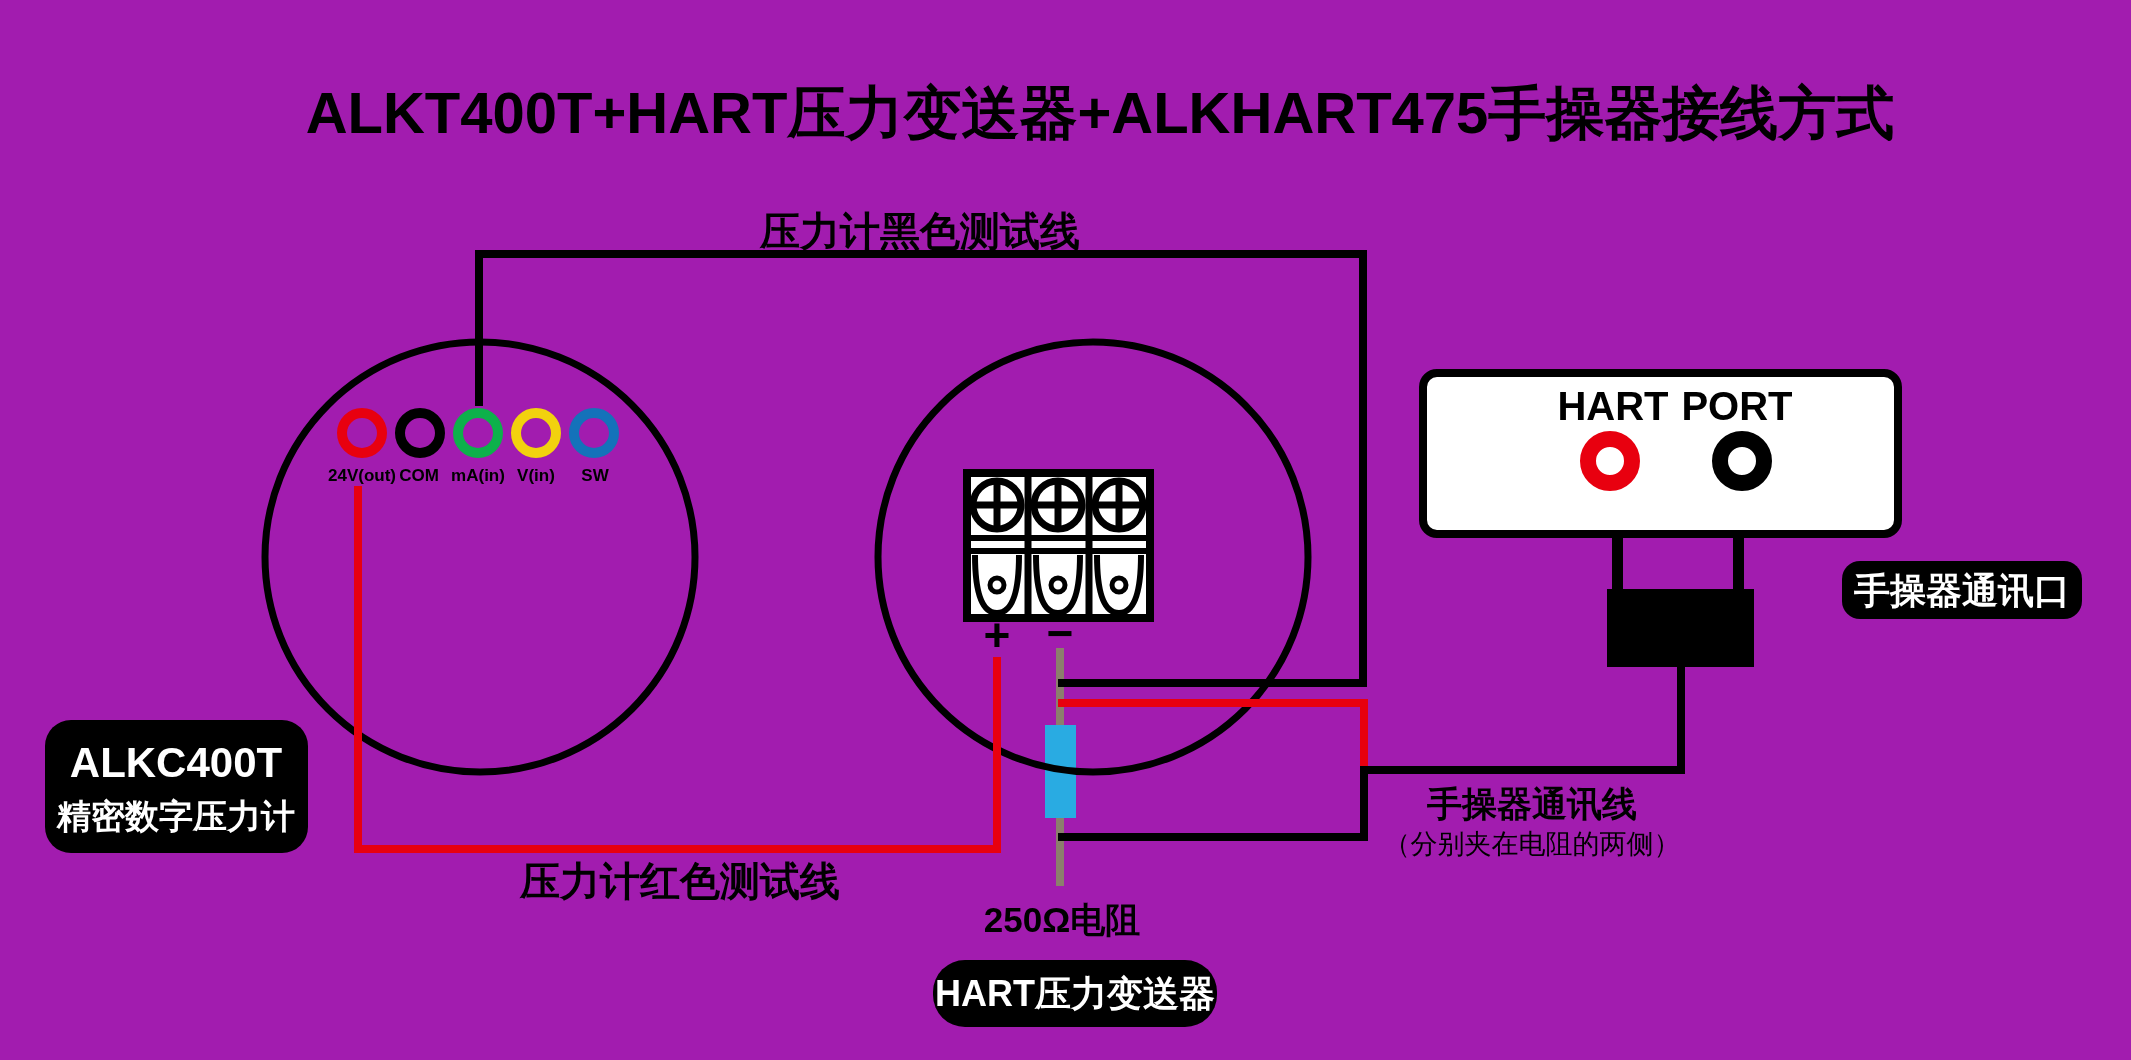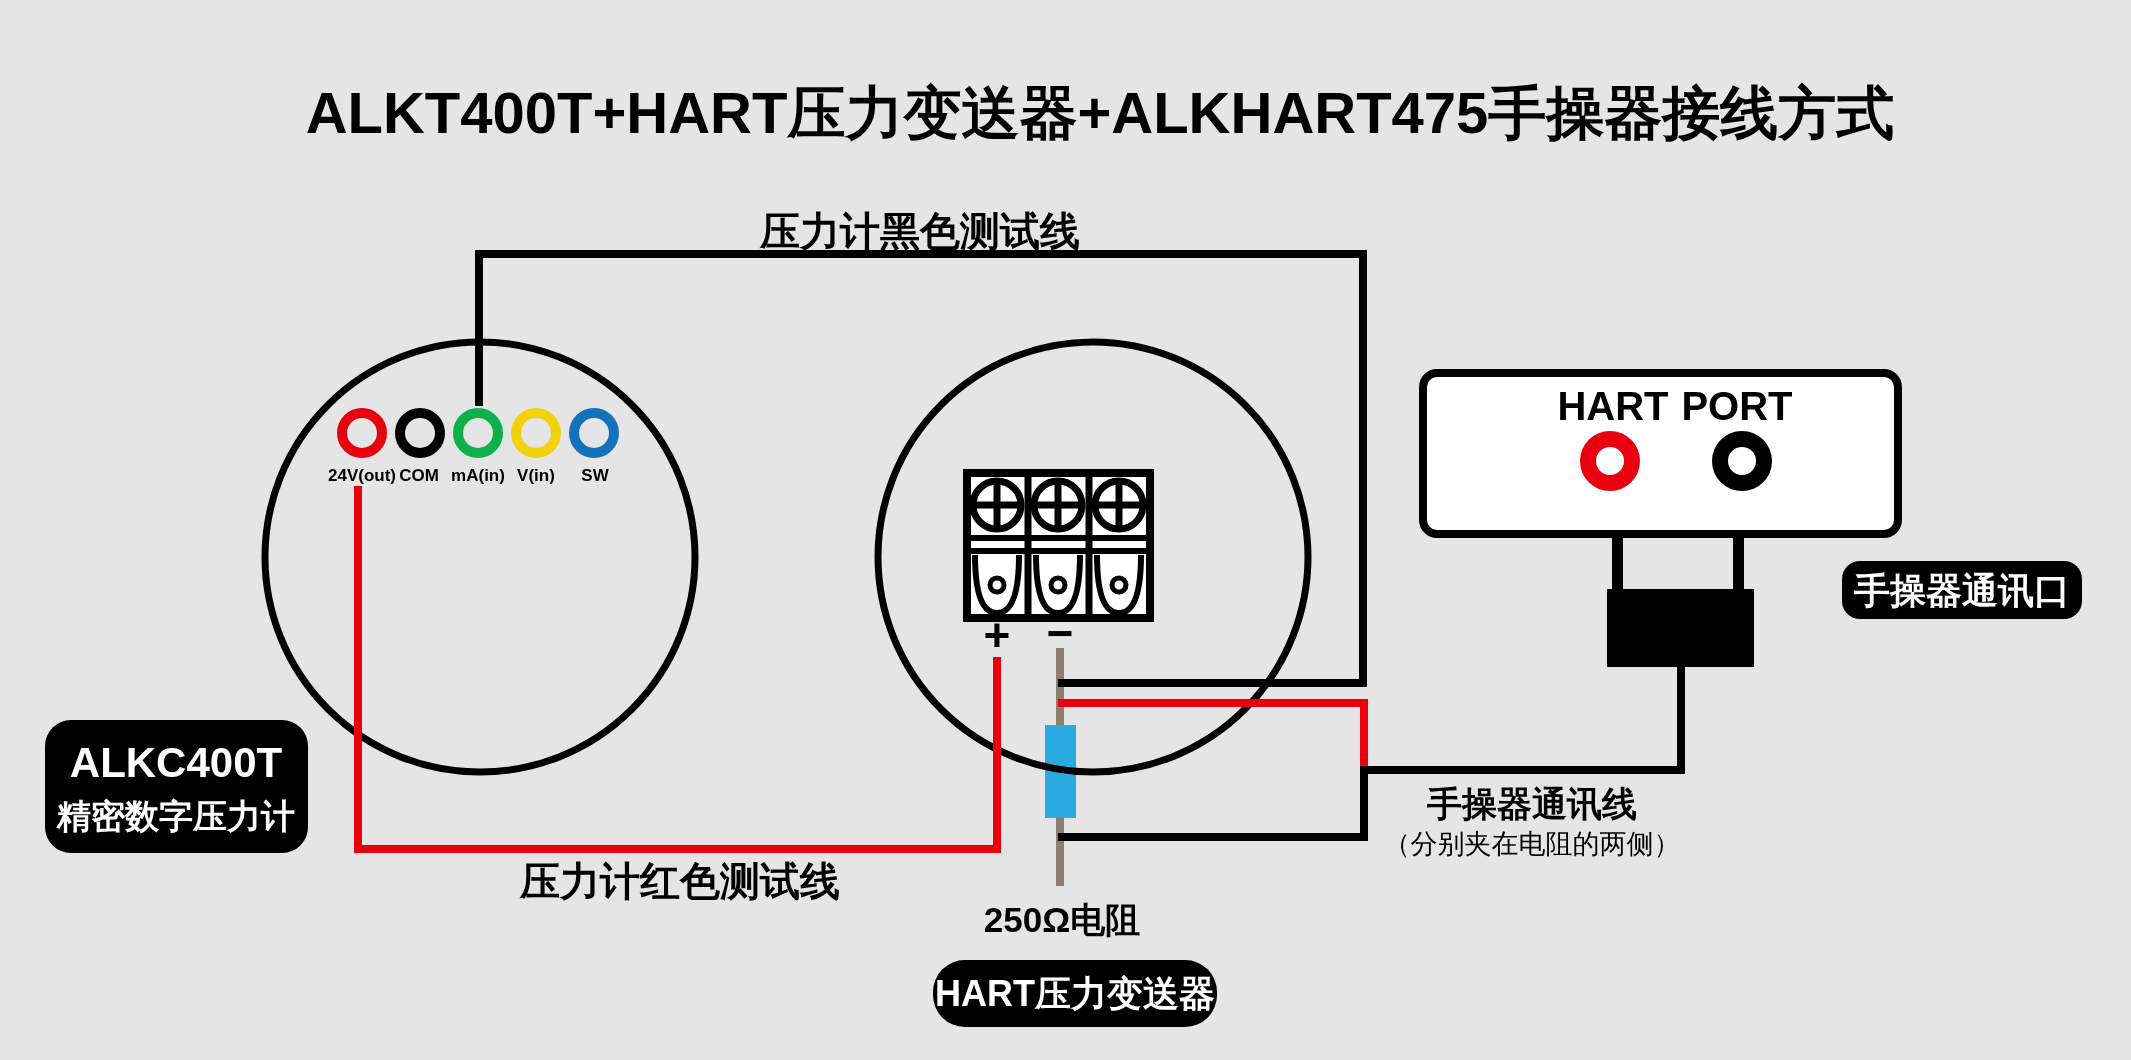--- a/index.html
+++ b/index.html
@@ -1,16 +1,16 @@
 <!DOCTYPE html>
 <html><head>
 <meta charset="utf-8">
 <style>
   html,body{margin:0;padding:0;background:#ffffff;}
-  .canvas{width:2131px;height:1060px;position:relative;background:#e5e5e5;overflow:hidden;}
+  .canvas{width:2131px;height:1060px;position:relative;background:#a21caf;overflow:hidden;}
   svg{display:block;}
   text{font-family:"Liberation Sans","DejaVu Sans",sans-serif;fill:#000;}
   .t-bold{font-weight:bold;}
   .t-white{fill:#ffffff;}
 </style>
 </head>
 <body>
 
 <div class="canvas">
 <svg width="2131" height="1060" viewBox="0 0 2131 1060">

